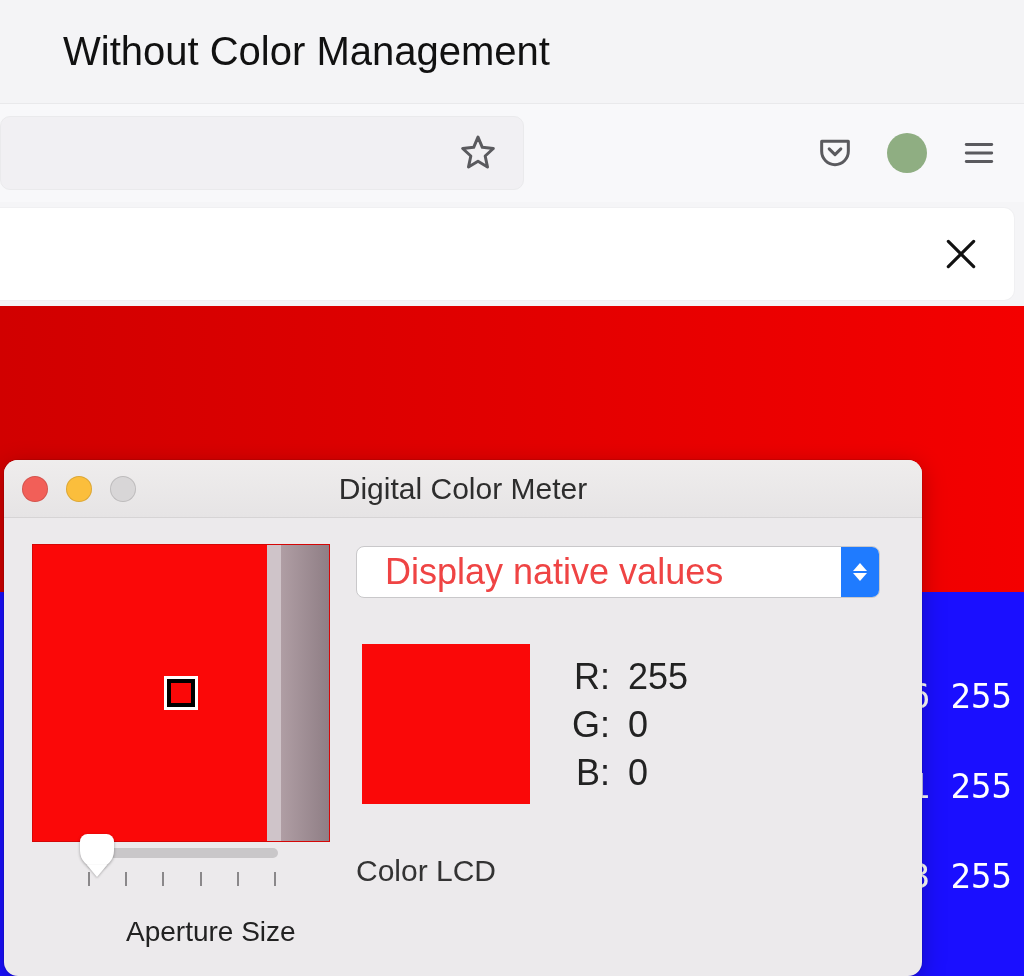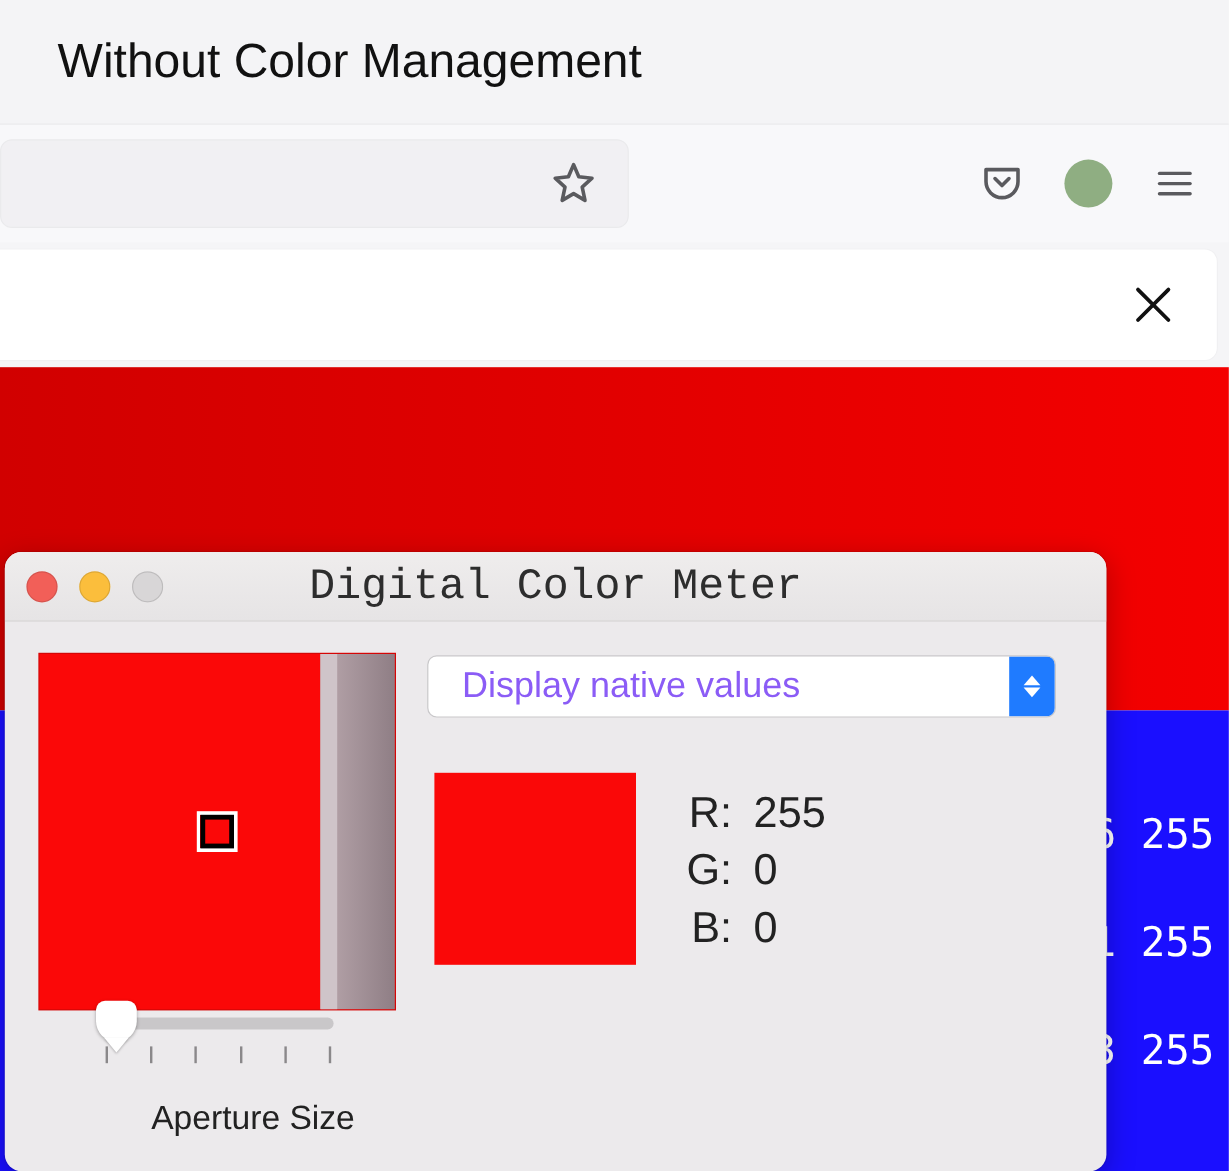--- a/index.html
+++ b/index.html
@@ -5,21 +5,21 @@
   * { box-sizing: border-box; margin: 0; padding: 0; }
   html, body { width: 1024px; height: 976px; overflow: hidden; font-family: -apple-system, "Helvetica Neue", Arial, sans-serif; background: #f5f5f7; }
 
   
   .top-title-bar {
     height: 104px;
     background: #f4f4f6;
     border-bottom: 1px solid #e9e9eb;
     display: flex;
     align-items: center;
-    padding-left: 48px;
+    padding-left: 63px;
   }
   .top-title-bar .title {
     font-size: 40px;
     font-weight: 400;
     color: #111;
   }
 
   
   .browser-bar {
     height: 98px;
@@ -126,24 +126,23 @@
   }
   .traffic .dot {
     width: 26px; height: 26px; border-radius: 50%;
     box-shadow: inset 0 0 0 1px rgba(0,0,0,0.12);
   }
   .dot-close { background: #f25f58; }
   .dot-min   { background: #fbbe3c; }
   .dot-max   { background: #d8d6d7; }
   .dcm-title {
     margin: 0 auto;
-    font-size: 36px;
+    font-size: 30px;
     color: #2d2d2d;
     font-weight: 400;
-    font-family: Liberation Mono, monospace;
   }
 
   .dcm-body {
     position: relative;
     padding: 26px 28px 10px 28px;
     height: calc(100% - 58px);
   }
 
   .magnifier {
     position: absolute;
@@ -179,22 +178,22 @@
     border-radius: 8px;
     overflow: hidden;
     border: 1px solid #c9c8ca;
     background: #ffffff;
     cursor: pointer;
   }
   .mode-select .sel-label {
     flex: 1;
     display: flex; align-items: center;
     padding-left: 28px;
-    font-size: 30px;
-    color: #8b5cf6;
+    font-size: 36px;
+    color: #ef4444;
   }
   .mode-select .sel-stepper {
     width: 38px;
     background: #1f7bff;
     display: flex; flex-direction: column;
     align-items: center; justify-content: center;
     gap: 2px;
   }
   .sel-stepper .caret {
     width: 0;height: 0;
@@ -358,20 +357,21 @@
           <td class="val">0</td>
         </tr>
         <tr>
           <td class="lab">B:</td>
           <td class="val">0</td>
         </tr>
       </tbody>
         </table>
     </div>
 
+    <div class="display-name">Color LCD</div>
 
     <div class="aperture-slider">
       <div class="track">
         <div class="thumb"></div>
       </div>
       <div class="ticks">
         <span></span>
           <span></span>
           <span></span>
           <span></span>

